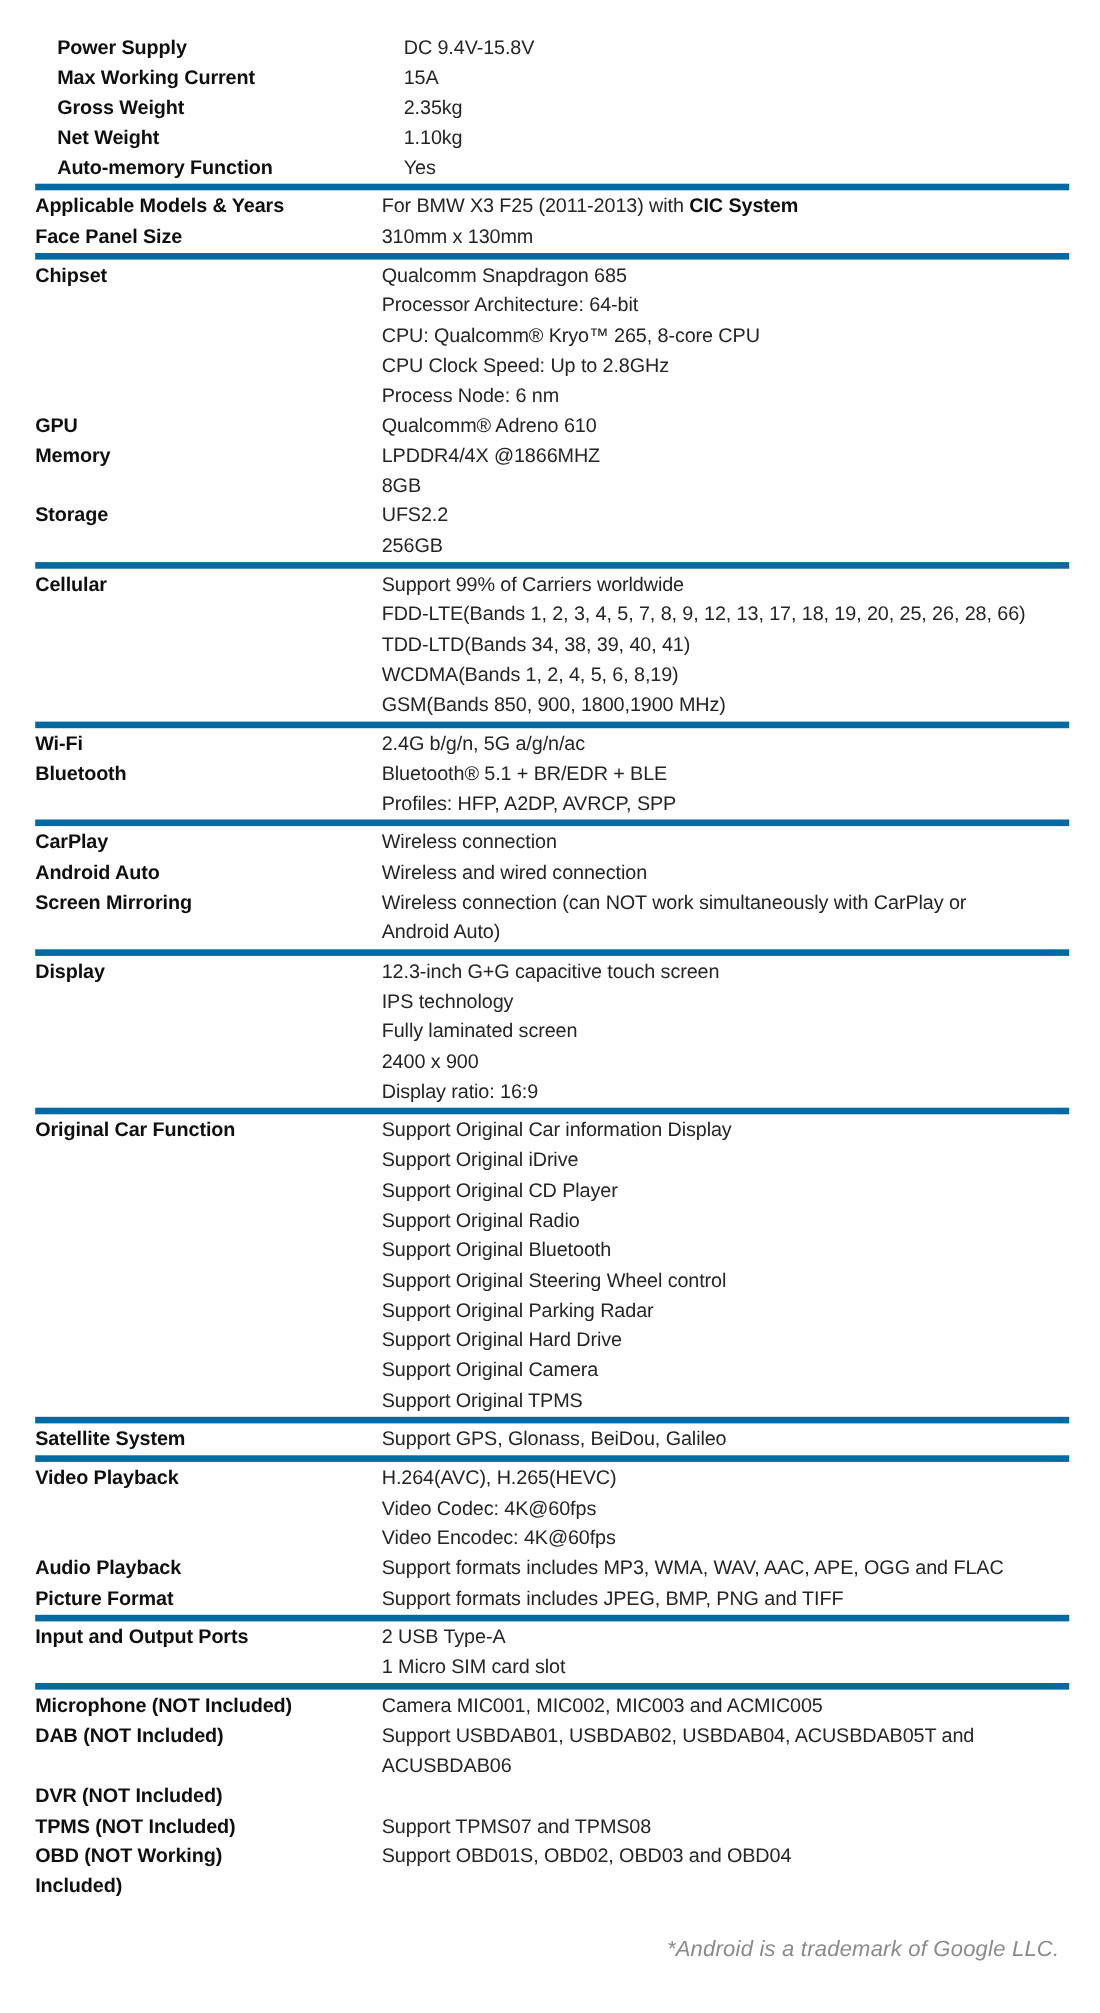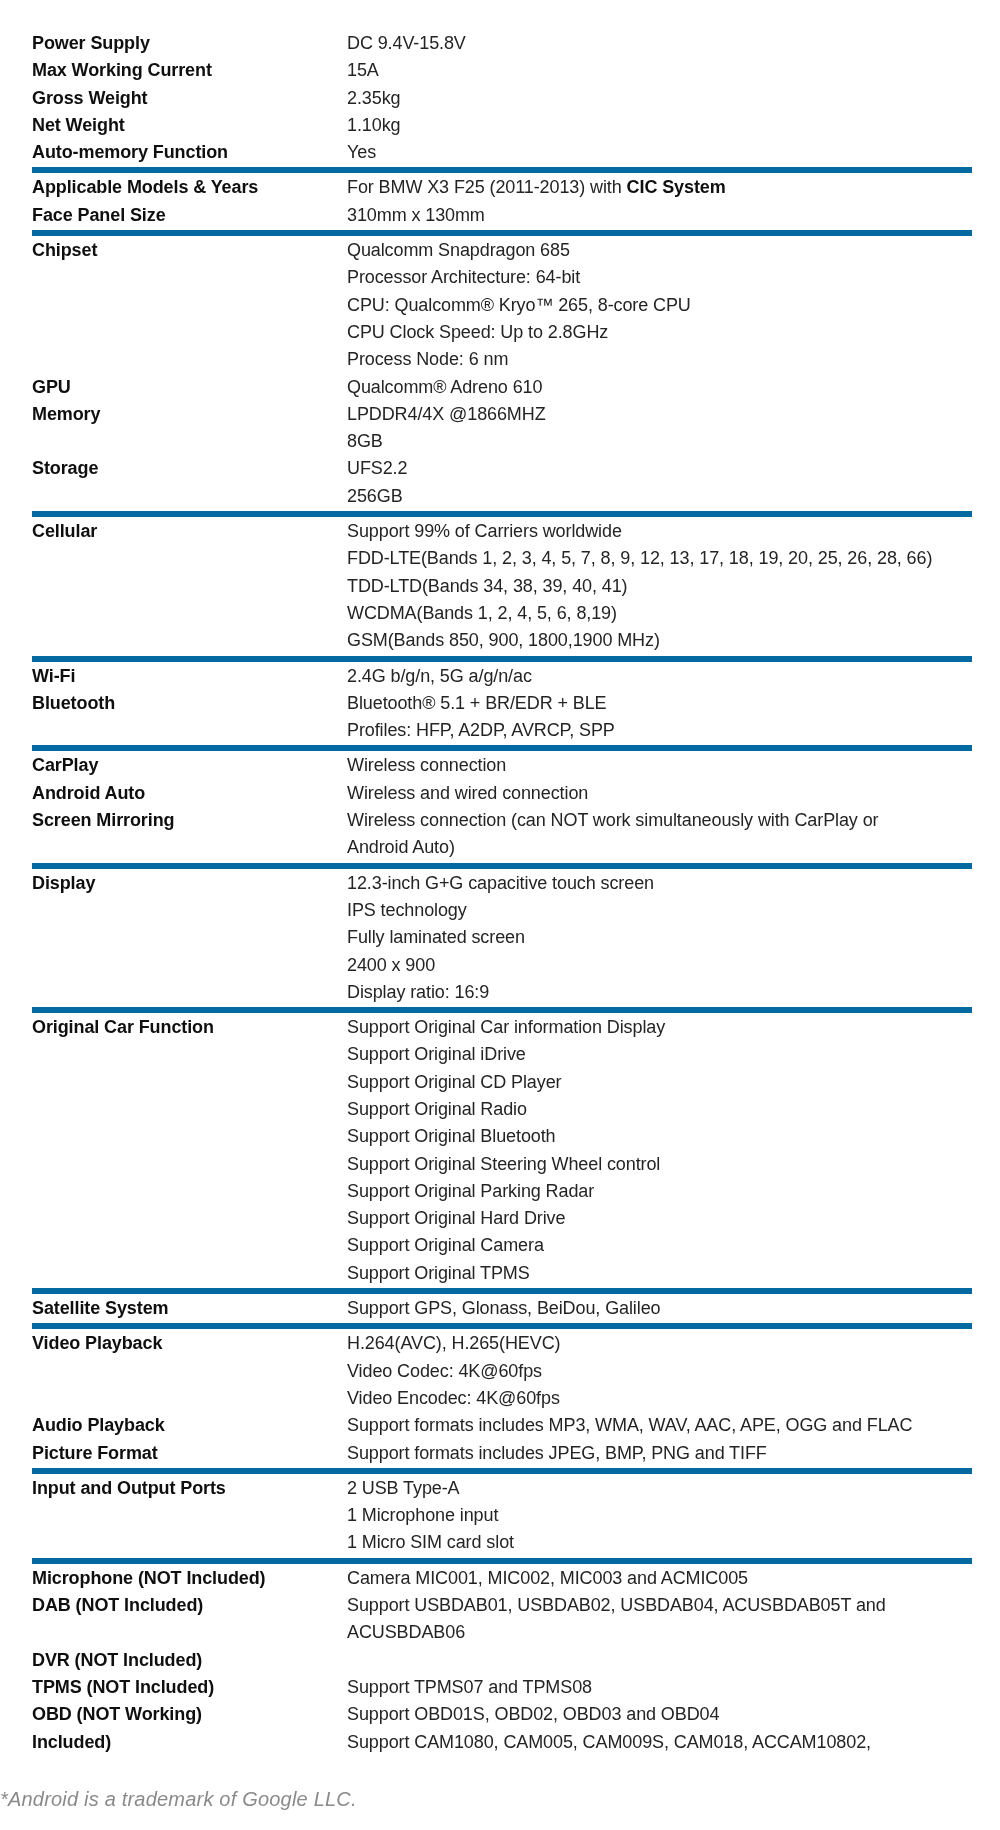--- a/index.html
+++ b/index.html
@@ -20,20 +20,21 @@
   .spec-table {
     margin-left: 32px;
     width: 940px;
   }
   .spec-group {
     border-top: 6px solid #0369a1;
     padding: 1px 0;
   }
   .spec-group:first-child {
     border-top: none;
+    margin-left: 20px;
   }
   .spec-row {
     display: flex;
     align-items: flex-start;
   }
   .spec-label {
     flex: 0 0 315px;
     width: 315px;
     font-weight: 700;
     color: #0f0f0f;
@@ -51,21 +52,21 @@
   .spec-values .line {
     color: #242424;
   }
   .seg-bold {
     font-weight: 700;
     color: #0f0f0f;
     margin-top: 12px;
   }
   .footer-note {
     margin: 31px 37px 0 0;
-    text-align: left;
+    text-align: right;
     font-style: italic;
     font-size: 20px;
     letter-spacing: 0.2px;
     color: #8a8a8a;
   }
 </style>
 </head>
 <body>
 
 <div class="page">
@@ -301,21 +302,20 @@
           </div>
         </div>
       </div>
       <div class="spec-group">
         <div class="spec-row">
           <div class="spec-label">
             <div class="line">Input and Output Ports</div>
           </div>
           <div class="spec-values">
             <div class="line">2 USB Type-A</div>
-            <div class="line">1 Microphone input</div>
             <div class="line">1 Micro SIM card slot</div>
           </div>
         </div>
       </div>
       <div class="spec-group">
         <div class="spec-row">
           <div class="spec-label">
             <div class="line">Microphone (NOT Included)</div>
           </div>
           <div class="spec-values">
@@ -350,19 +350,18 @@
           </div>
           <div class="spec-values">
             <div class="line">Support OBD01S, OBD02, OBD03 and OBD04</div>
           </div>
         </div>
         <div class="spec-row">
           <div class="spec-label">
             <div class="line">Included)</div>
           </div>
           <div class="spec-values">
-            <div class="line">Support CAM1080, CAM005, CAM009S, CAM018, ACCAM10802,</div>
           </div>
         </div>
       </div>
     </div>
   <div class="footer-note">*Android is a trademark of Google LLC.</div>
 </div>
 
 </body></html>

